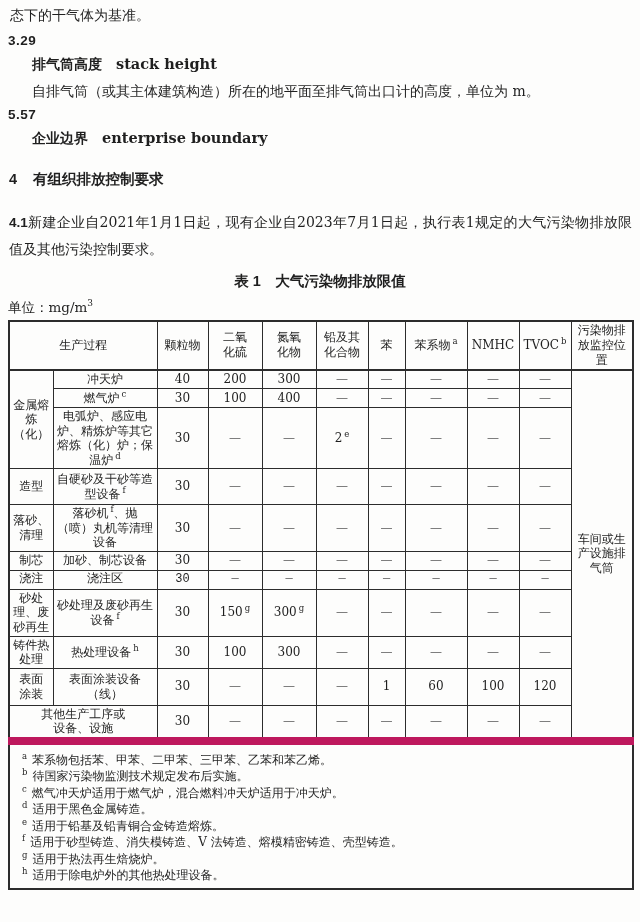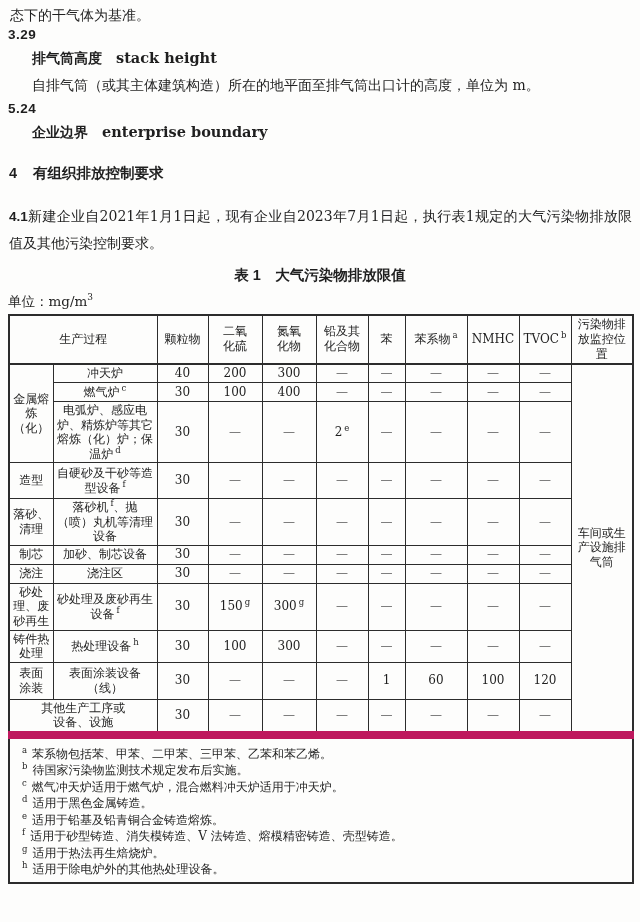--- a/index.html
+++ b/index.html
@@ -15,21 +15,21 @@
   .page { padding: 4px 8px 8px 8px; }
 
   p { margin: 0; }
 
   .intro-line { margin: 2px 0 0 2px; line-height: 18px; }
 
   .clause-num {
     font-family: "Liberation Sans", "DejaVu Sans", sans-serif;
     font-size: 13.5px; font-weight: 600; letter-spacing: 0.5px;
   }
-  .num-329 { margin-top: 3px; }
+  .num-329 { margin-top: 9px; }
   .num-330 { margin-top: 6px; }
 
   .term-line { margin: 7px 0 0 24px; font-weight: bold; }
   .term-zh { font-family: "Liberation Sans", "DejaVu Sans", sans-serif; font-size: 14px; }
   .term-en { font-family: "DejaVu Serif", "Liberation Serif", serif; margin-left: 14px; font-size: 14.5px; }
 
   .def-line { margin: 8px 0 0 24px; line-height: 19px; }
 
   .section-heading { margin: 22px 0 0 1px; font-family: "Liberation Sans", "DejaVu Sans", sans-serif; font-weight: bold; font-size: 14.5px; }
   .section-heading .sec-num { margin-right: 16px; }
@@ -77,21 +77,21 @@
 <div class="page">
 
   <p class="intro-line">态下的干气体为基准。</p>
 
   <p class="clause-num num-329">3.29</p>
   <p class="term-line">
     <span class="term-zh">排气筒高度</span><span class="term-en">stack height</span>
   </p>
   <p class="def-line">自排气筒（或其主体建筑构造）所在的地平面至排气筒出口计的高度，单位为 m。</p>
 
-  <p class="clause-num num-330">5.24</p>
+  <p class="clause-num num-330">5.57</p>
   <p class="term-line">
     <span class="term-zh">企业边界</span><span class="term-en">enterprise boundary</span>
   </p>
 
   <p class="section-heading">
     <span class="sec-num">4</span><span>有组织排放控制要求</span>
   </p>
 
   <p class="clause-para">
     <span class="cnum">4.1</span><span>新建企业自2021年1月1日起，现有企业自2023年7月1日起，执行表1规定的大气污染物排放限值及其他污染控制要求。</span>
@@ -194,21 +194,21 @@
           <td>加砂、制芯设备</td>
           <td>30</td>
           <td class="dash">—</td>
           <td class="dash">—</td>
           <td class="dash">—</td>
           <td class="dash">—</td>
           <td class="dash">—</td>
           <td class="dash">—</td>
           <td class="dash">—</td>
         </tr>
-        <tr style="height: 19px;">
+        <tr style="height: 19px; font-family: Liberation Mono, monospace;">
           <td>浇注</td>
           <td>浇注区</td>
           <td>30</td>
           <td class="dash">—</td>
           <td class="dash">—</td>
           <td class="dash">—</td>
           <td class="dash">—</td>
           <td class="dash">—</td>
           <td class="dash">—</td>
           <td class="dash">—</td>

